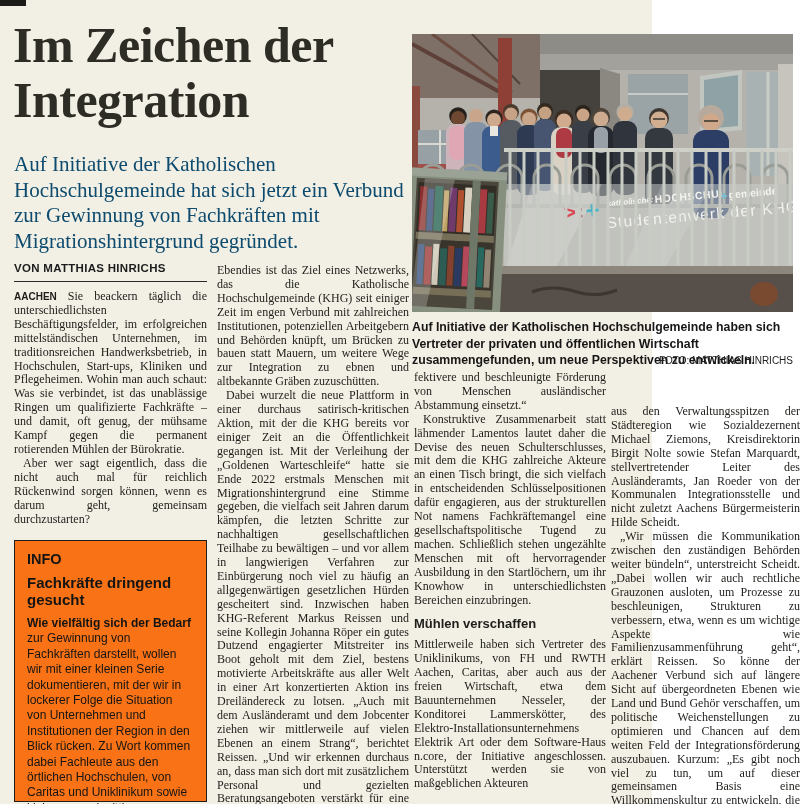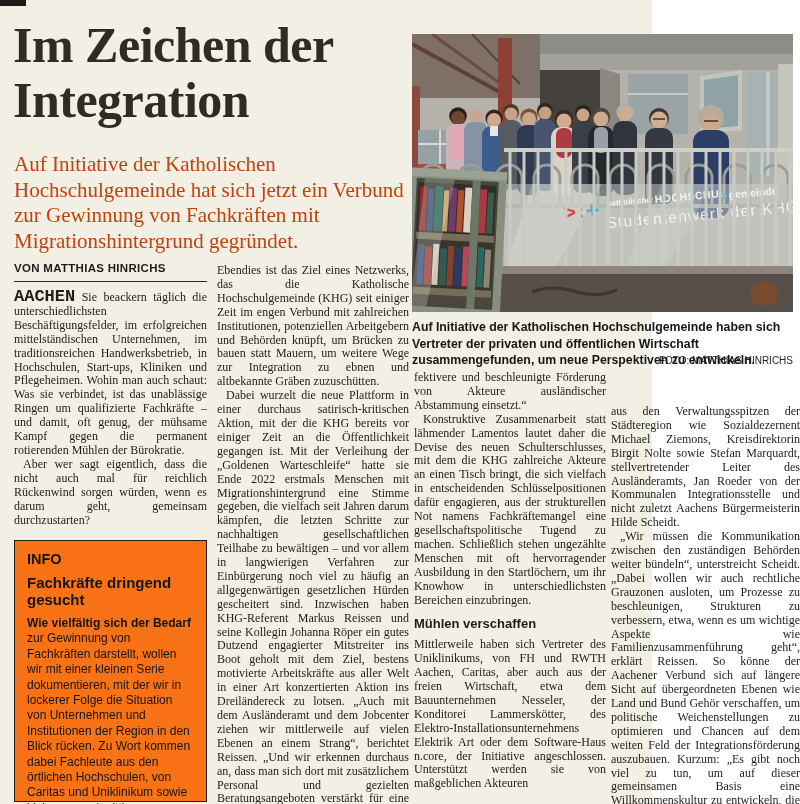--- a/index.html
+++ b/index.html
@@ -1,26 +1,26 @@
 <!DOCTYPE html>
 <html><head>
 <meta charset="utf-8">
 <style>
   html,body{margin:0;padding:0;}
   body{width:800px;height:804px;overflow:hidden;}
   .page{position:relative;width:652px;height:804px;background:#f2efe4;font-family:"Liberation Serif",serif;color:#1d1d1a;}
   .corner-mark{position:absolute;left:0;top:0;width:26px;height:6px;background:#1b1b18;}
   .headline{position:absolute;left:13px;top:18px;width:400px;font-size:50px;line-height:55px;font-weight:600;color:#2d2d25;letter-spacing:-0.5px;margin:0;}
-  .subheadline{position:absolute;left:14px;top:152px;width:402px;font-size:21px;line-height:25.5px;color:#c2410c;margin:0;}
+  .subheadline{position:absolute;left:14px;top:152px;width:402px;font-size:21px;line-height:25.5px;color:#0c4a6e;margin:0;}
   .byline{position:absolute;left:14px;top:262px;width:193px;font-family:"Liberation Sans",sans-serif;font-size:11.5px;font-weight:600;letter-spacing:0.3px;color:#1c1c1c;border-bottom:1.5px solid #2a2a2a;padding-bottom:7px;}
   .col{position:absolute;font-size:12px;line-height:13.9px;text-align:justify;overflow:hidden;}
   .col p{margin:0;}
   .col p + p{text-indent:9px;}
   .col p.noind{text-indent:0;}
-  .dateline{font-family:Liberation Mono, monospace;font-weight:bold;font-size:17px;}
+  .dateline{font-family:Liberation Sans, sans-serif;font-weight:bold;font-size:10px;}
   #col1{left:14px;top:290px;width:193px;height:248px;}
   #col2{left:217px;top:264px;width:192px;height:540px;}
   #col3{left:414px;top:371px;width:192px;height:433px;}
   #col4{left:611px;top:371px;width:189px;height:433px;margin-top:34px;}
   .crosshead{font-family:"Liberation Sans",sans-serif;font-weight:bold;font-size:13px;margin:10px 0 7px 0;text-align:left;}
   .infobox{position:absolute;left:14px;top:540px;width:193px;height:262px;box-sizing:border-box;background:#f97316;border:1.5px solid #1e1e1e;padding:10px 12px;font-family:"Liberation Sans",sans-serif;color:#141414;}
   .info-kicker{font-size:14.5px;font-weight:bold;margin:0;}
   .info-title{font-size:15px;line-height:17px;font-weight:bold;margin:7px 0 0 0;}
   .info-body{font-size:12px;line-height:15.4px;margin:8px 0 0 0;text-align:left;}
   .info-lead{font-weight:bold;}
@@ -36,30 +36,30 @@
   <div class="corner-mark"></div>
 
   <h1 class="headline">Im Zeichen der Integration</h1>
 
   <p class="subheadline">Auf Initiative der Katholischen Hochschulgemeinde hat sich jetzt ein Verbund zur Gewinnung von Fachkräften mit Migrationshintergrund gegründet.</p>
 
   <div class="byline">VON MATTHIAS HINRICHS</div>
 
   <div class="col" id="col1">
     <p><span class="dateline">AACHEN</span> <span>Sie beackern täglich die unterschiedlichsten Beschäftigungsfelder, im erfolgreichen mittelständischen Unternehmen, im traditionsreichen Handwerksbetrieb, in Hochschulen, Start-ups, Kliniken und Pflegeheimen. Wohin man auch schaut: Was sie verbindet, ist das unablässige Ringen um qualifizierte Fachkräfte – und damit, oft genug, der mühsame Kampf gegen die permanent rotierenden Mühlen der Bürokratie.</span></p>
-    <p>Aber wer sagt eigentlich, dass die nicht auch mal für reichlich Rückenwind sorgen würden, wenn es darum geht, gemeinsam durchzustarten?</p>
+    <p>Aber wer sagt eigentlich, dass die nicht auch mal für reichlich Rückenwind sorgen können, wenn es darum geht, gemeinsam durchzustarten?</p>
   </div>
 
   <div class="col" id="col2">
     <p>Ebendies ist das Ziel eines Netzwerks, das die Katholische Hochschulgemeinde (KHG) seit einiger Zeit im engen Verbund mit zahlreichen Institutionen, potenziellen Arbeitgebern und Behörden knüpft, um Brücken zu bauen statt Mauern, um weitere Wege zur Integration zu ebnen und altbekannte Gräben zuzuschütten.</p>
     <p>Dabei wurzelt die neue Plattform in einer durchaus satirisch-kritischen Aktion, mit der die KHG bereits vor einiger Zeit an die Öffentlichkeit gegangen ist. Mit der Verleihung der „Goldenen Warteschleife“ hatte sie Ende 2022 erstmals Menschen mit Migrationshintergrund eine Stimme gegeben, die vielfach seit Jahren darum kämpfen, die letzten Schritte zur nachhaltigen gesellschaftlichen Teilhabe zu bewältigen – und vor allem in langwierigen Verfahren zur Einbürgerung noch viel zu häufig an allgegenwärtigen gesetzlichen Hürden gescheitert sind. Inzwischen haben KHG-Referent Markus Reissen und seine Kollegin Johanna Röper ein gutes Dutzend engagierter Mitstreiter ins Boot geholt mit dem Ziel, bestens motivierte Arbeitskräfte aus aller Welt in einer Art konzertierten Aktion ins Dreiländereck zu lotsen. „Auch mit dem Ausländeramt und dem Jobcenter ziehen wir mittlerweile auf vielen Ebenen an einem Strang“, berichtet Reissen. „Und wir erkennen durchaus an, dass man sich dort mit zusätzlichem Personal und gezielten Beratungsangeboten verstärkt für eine ef-</p>
   </div>
 
   <div class="col" id="col3">
-    <p class="noind">fektivere und beschleunigte Förderung von Akteure ausländischer Abstammung einsetzt.“</p>
+    <p class="noind">fektivere und beschleunigte Förderung von Menschen ausländischer Abstammung einsetzt.“</p>
     <p>Konstruktive Zusammenarbeit statt lähmender Lamentos lautet daher die Devise des neuen Schulterschlusses, mit dem die KHG zahlreiche Akteure an einen Tisch bringt, die sich vielfach in entscheidenden Schlüsselpositionen dafür engagieren, aus der strukturellen Not namens Fachkräftemangel eine gesellschaftspolitische Tugend zu machen. Schließlich stehen ungezählte Menschen mit oft hervorragender Ausbildung in den Startlöchern, um ihr Knowhow in unterschiedlichsten Bereichen einzubringen.</p>
     <h3 class="crosshead">Mühlen verschaffen</h3>
     <p class="noind">Mittlerweile haben sich Vertreter des Uniklinikums, von FH und RWTH Aachen, Caritas, aber auch aus der freien Wirtschaft, etwa dem Bauunternehmen Nesseler, der Konditorei Lammerskötter, des Elektro-Installationsunternehmens Elektrik Art oder dem Software-Haus n.core, der Initiative angeschlossen. Unterstützt werden sie von maßgeblichen Akteuren</p>
   </div>
 
   <div class="col" id="col4">
     <p class="noind">aus den Verwaltungsspitzen der Städteregion wie Sozialdezernent Michael Ziemons, Kreisdirektorin Birgit Nolte sowie Stefan Marquardt, stellvertretender Leiter des Ausländeramts, Jan Roeder von der Kommunalen Integrationsstelle und nicht zuletzt Aachens Bürgermeisterin Hilde Scheidt.</p>
     <p>„Wir müssen die Kommunikation zwischen den zuständigen Behörden weiter bündeln“, unterstreicht Scheidt. „Dabei wollen wir auch rechtliche Grauzonen ausloten, um Prozesse zu beschleunigen, Strukturen zu verbessern, etwa, wenn es um wichtige Aspekte wie Familienzusammenführung geht“, erklärt Reissen. So könne der Aachener Verbund sich auf längere Sicht auf übergeordneten Ebenen wie Land und Bund Gehör verschaffen, um politische Weichenstellungen zu optimieren und Chancen auf dem weiten Feld der Integrationsförderung auszubauen. Kurzum: „Es gibt noch viel zu tun, um auf dieser gemeinsamen Basis eine Willkommenskultur zu entwickeln, die durchaus Modellcharakter bekommen könnte“, sagt Reissen. Denn: „Davon würden am Ende alle Seiten profitieren.“</p>
   </div>
 

